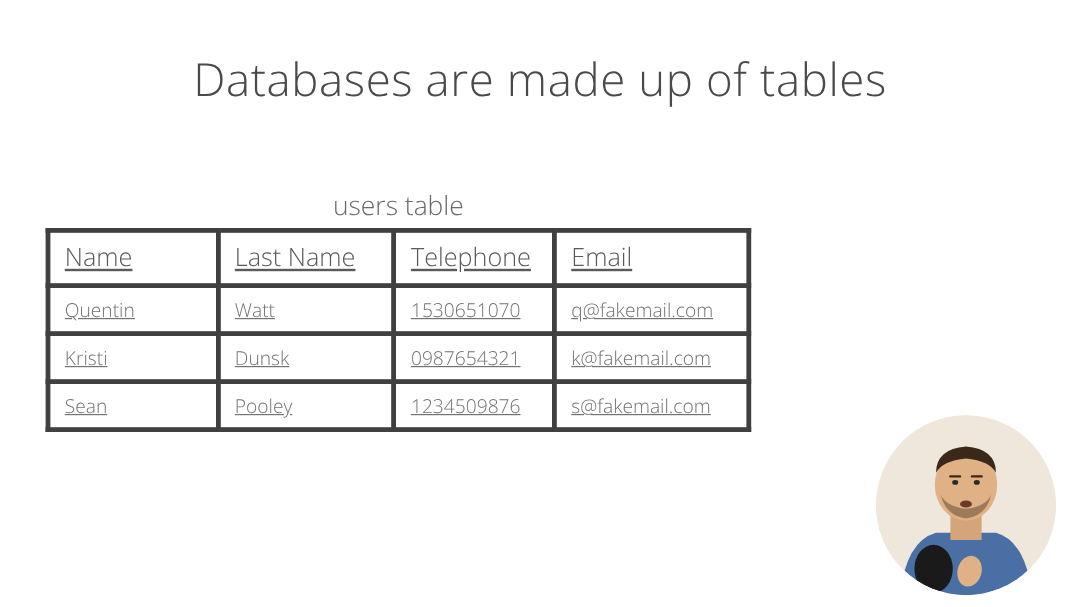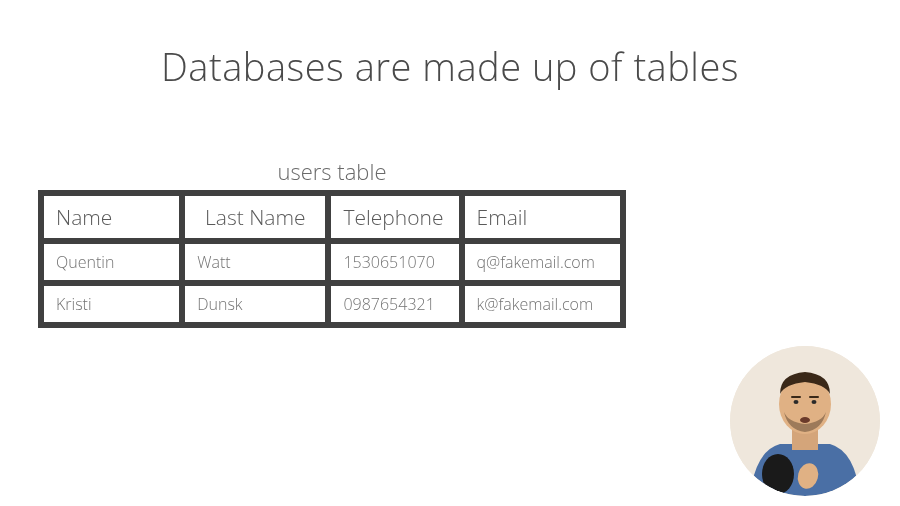--- a/index.html
+++ b/index.html
@@ -33,38 +33,39 @@
       margin-top: 64px;
     }
     .data-table {
       border-collapse: collapse;
       margin-left: 38px;
       margin-top: 4px;
       width: 588px;
     }
     .data-table th,
     .data-table td {
-      border: 6px solid #404040;
+      border: 4px solid #404040;
       padding: 7px 12px;
       text-align: left;
       font-weight: 300;
+      text-decoration: underline;
     }
     .data-table th {
       font-size: 21px;
       color: #5a5a5a;
       font-weight: 300;
       height: 40px;
     }
     .data-table td {
       font-size: 16px;
       color: #737373;
       height: 36px;
     }
     .data-table .col-name { width: 140px; }
-    .data-table .col-last { width: 145px; text-align: center; }
+    .data-table .col-last { width: 145px; }
     .data-table .col-tel { width: 132px; }
     .data-table .col-email { width: 160px; }
     .presenter {
       position: absolute;
       bottom: 10px;
       right: 20px;
       width: 150px;
       height: 150px;
       border-radius: 50%;
       overflow: hidden;
@@ -100,20 +101,26 @@
       <td>Watt</td>
       <td>1530651070</td>
       <td>q@fakemail.com</td>
     </tr>
     <tr>
       <td>Kristi</td>
       <td>Dunsk</td>
       <td>0987654321</td>
       <td>k@fakemail.com</td>
     </tr>
+    <tr>
+      <td>Sean</td>
+      <td>Pooley</td>
+      <td>1234509876</td>
+      <td>s@fakemail.com</td>
+    </tr>
   </tbody>
 </table>
 
 <div class="presenter">
   <svg viewBox="0 0 150 150">
     <defs>
       <clipPath id="circleClip">
         <circle cx="75" cy="75" r="75"></circle>
       </clipPath>
     </defs>

